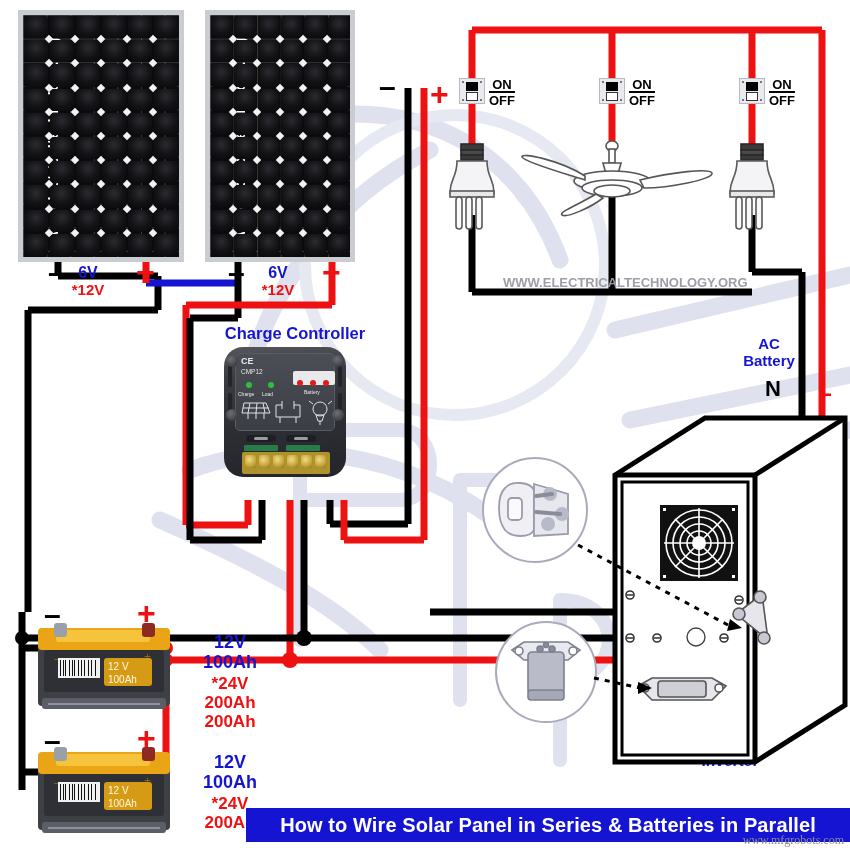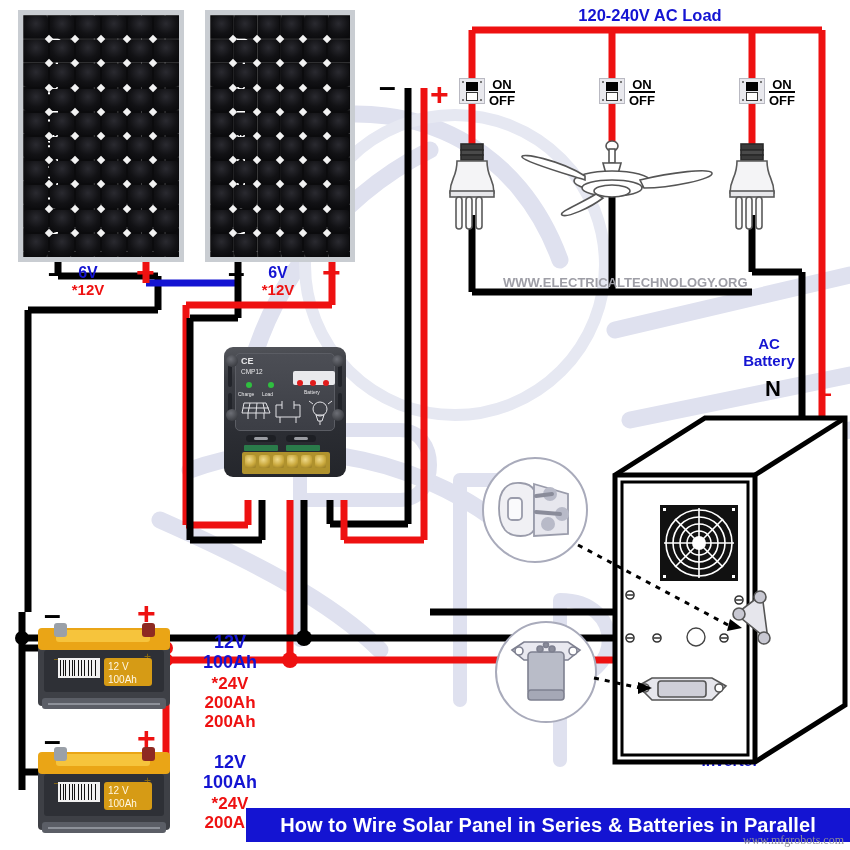--- a/index.html
+++ b/index.html
@@ -48,21 +48,21 @@
             color:#fff7e2;font-size:10px;font-weight:normal;line-height:13px;padding:2px 0 0 4px;box-sizing:border-box;
             font-family:"Liberation Sans",sans-serif;}
   .bat .bc{position:absolute;left:20px;top:30px;width:42px;height:20px;background:#f1f1f1;}
   .bat .bc i{position:absolute;top:2px;width:1px;height:16px;background:#111;}
   .bat .minus{position:absolute;left:18px;top:28px;font-size:12px;color:#8a6a10;}
   .bat .plus{position:absolute;left:104px;top:26px;font-size:12px;color:#8a6a10;}
   
   .cc{position:absolute;left:224px;top:347px;width:122px;height:148px;}
   .ccbody{position:absolute;left:0;top:0;width:122px;height:130px;
           background:linear-gradient(175deg,#54565c 0%,#3a3c42 22%,#2c2e34 60%,#23252a 100%);
-          border-radius:9px;}
+          border-radius:19px;}
   .ccface{position:absolute;left:11px;top:6px;width:100px;height:78px;
           background:linear-gradient(180deg,#4c4e55 0%,#3c3e45 100%);border-radius:5px;border:1px solid #5b5d64;box-sizing:border-box;}
   .cctxt{position:absolute;color:#e8e8ea;font-family:"Liberation Sans",sans-serif;}
   .ccled{position:absolute;width:6px;height:6px;border-radius:50%;}
   .ccbatbox{position:absolute;left:57px;top:17px;width:42px;height:14px;background:#e9e9ec;border-radius:2px;}
   .ccvent{position:absolute;width:4px;height:22px;background:#22242a;border-radius:2px;}
   .ccterm{position:absolute;left:18px;top:105px;width:88px;height:22px;background:#b0922d;border-radius:2px;}
   .ccscrew{position:absolute;width:11px;height:13px;background:
             radial-gradient(circle at 40% 35%,#efd98a 0%,#c9a83c 55%,#8e7321 100%);border-radius:2px;top:3px;}
   .ccslot{position:absolute;width:30px;height:7px;background:#1d1f24;border-radius:4px;}
@@ -450,21 +450,20 @@
   <div class="plusbig" style="left:322px;top:256px;font-size:32px;">+</div>
 
   <div class="lbl blue" style="left:58px;top:264px;width:60px;font-size:16px;">6V</div>
   <div class="lbl red" style="left:58px;top:282px;width:60px;font-size:15px;">*12V</div>
   <div class="lbl blue" style="left:248px;top:264px;width:60px;font-size:16px;">6V</div>
   <div class="lbl red" style="left:248px;top:282px;width:60px;font-size:15px;">*12V</div>
 
   <div class="minusbig" style="left:379px;top:72px;font-size:30px;">–</div>
   <div class="plusbig" style="left:430px;top:78px;font-size:32px;">+</div>
 
-  <div class="lbl blue" style="left:540px;top:6px;width:220px;font-size:16.5px;">120-240V AC Load</div>
 
   <div class="sw" style="left:459px;top:78px;">
     <i></i>
     <u></u>
     <b class="d" style="left:2px;top:2px;"></b>
       <b class="d" style="right:2px;top:2px;"></b>
     <b class="d" style="left:2px;bottom:2px;"></b>
       <b class="d" style="right:2px;bottom:2px;"></b>
   </div>
   <div class="onoff" style="left:489px;top:78px;">
@@ -530,20 +529,21 @@
       <ellipse cx="612" cy="188" rx="30" ry="8"></ellipse>
       <path d="M585 176 C 560 160 520 152 522 157 C 524 162 566 174 585 180 Z"></path>
       <path d="M640 180 C 672 172 710 168 712 173 C 714 179 670 188 644 188 Z"></path>
       <path d="M596 194 C 580 204 558 212 562 215 C 567 218 590 208 603 198 Z"></path>
       <ellipse cx="612" cy="191" rx="18" ry="6"></ellipse>
     </g>
   </svg>
 
   <div class="wmtxt" style="left:503px;top:275px;">WWW.ELECTRICALTECHNOLOGY.ORG</div>
 
+  <div class="lbl blue" style="left:215px;top:324px;width:160px;font-size:16.5px;">Charge Controller</div>
 
   <div class="cc">
     <div class="ccbody">
       <div class="ccface">
         <span class="cctxt" style="left:5px;top:2px;font-size:9px;font-weight:bold;">CE</span>
         <span class="cctxt" style="left:5px;top:14px;font-size:6.5px;">CMP12</span>
         <span class="ccled" style="left:10px;top:28px;background:#2fbf3f;"></span>
         <span class="ccled" style="left:32px;top:28px;background:#2fbf3f;"></span>
         <div class="ccbatbox">
           <span class="ccled" style="left:4px;top:9px;background:#e01b1b;"></span>

